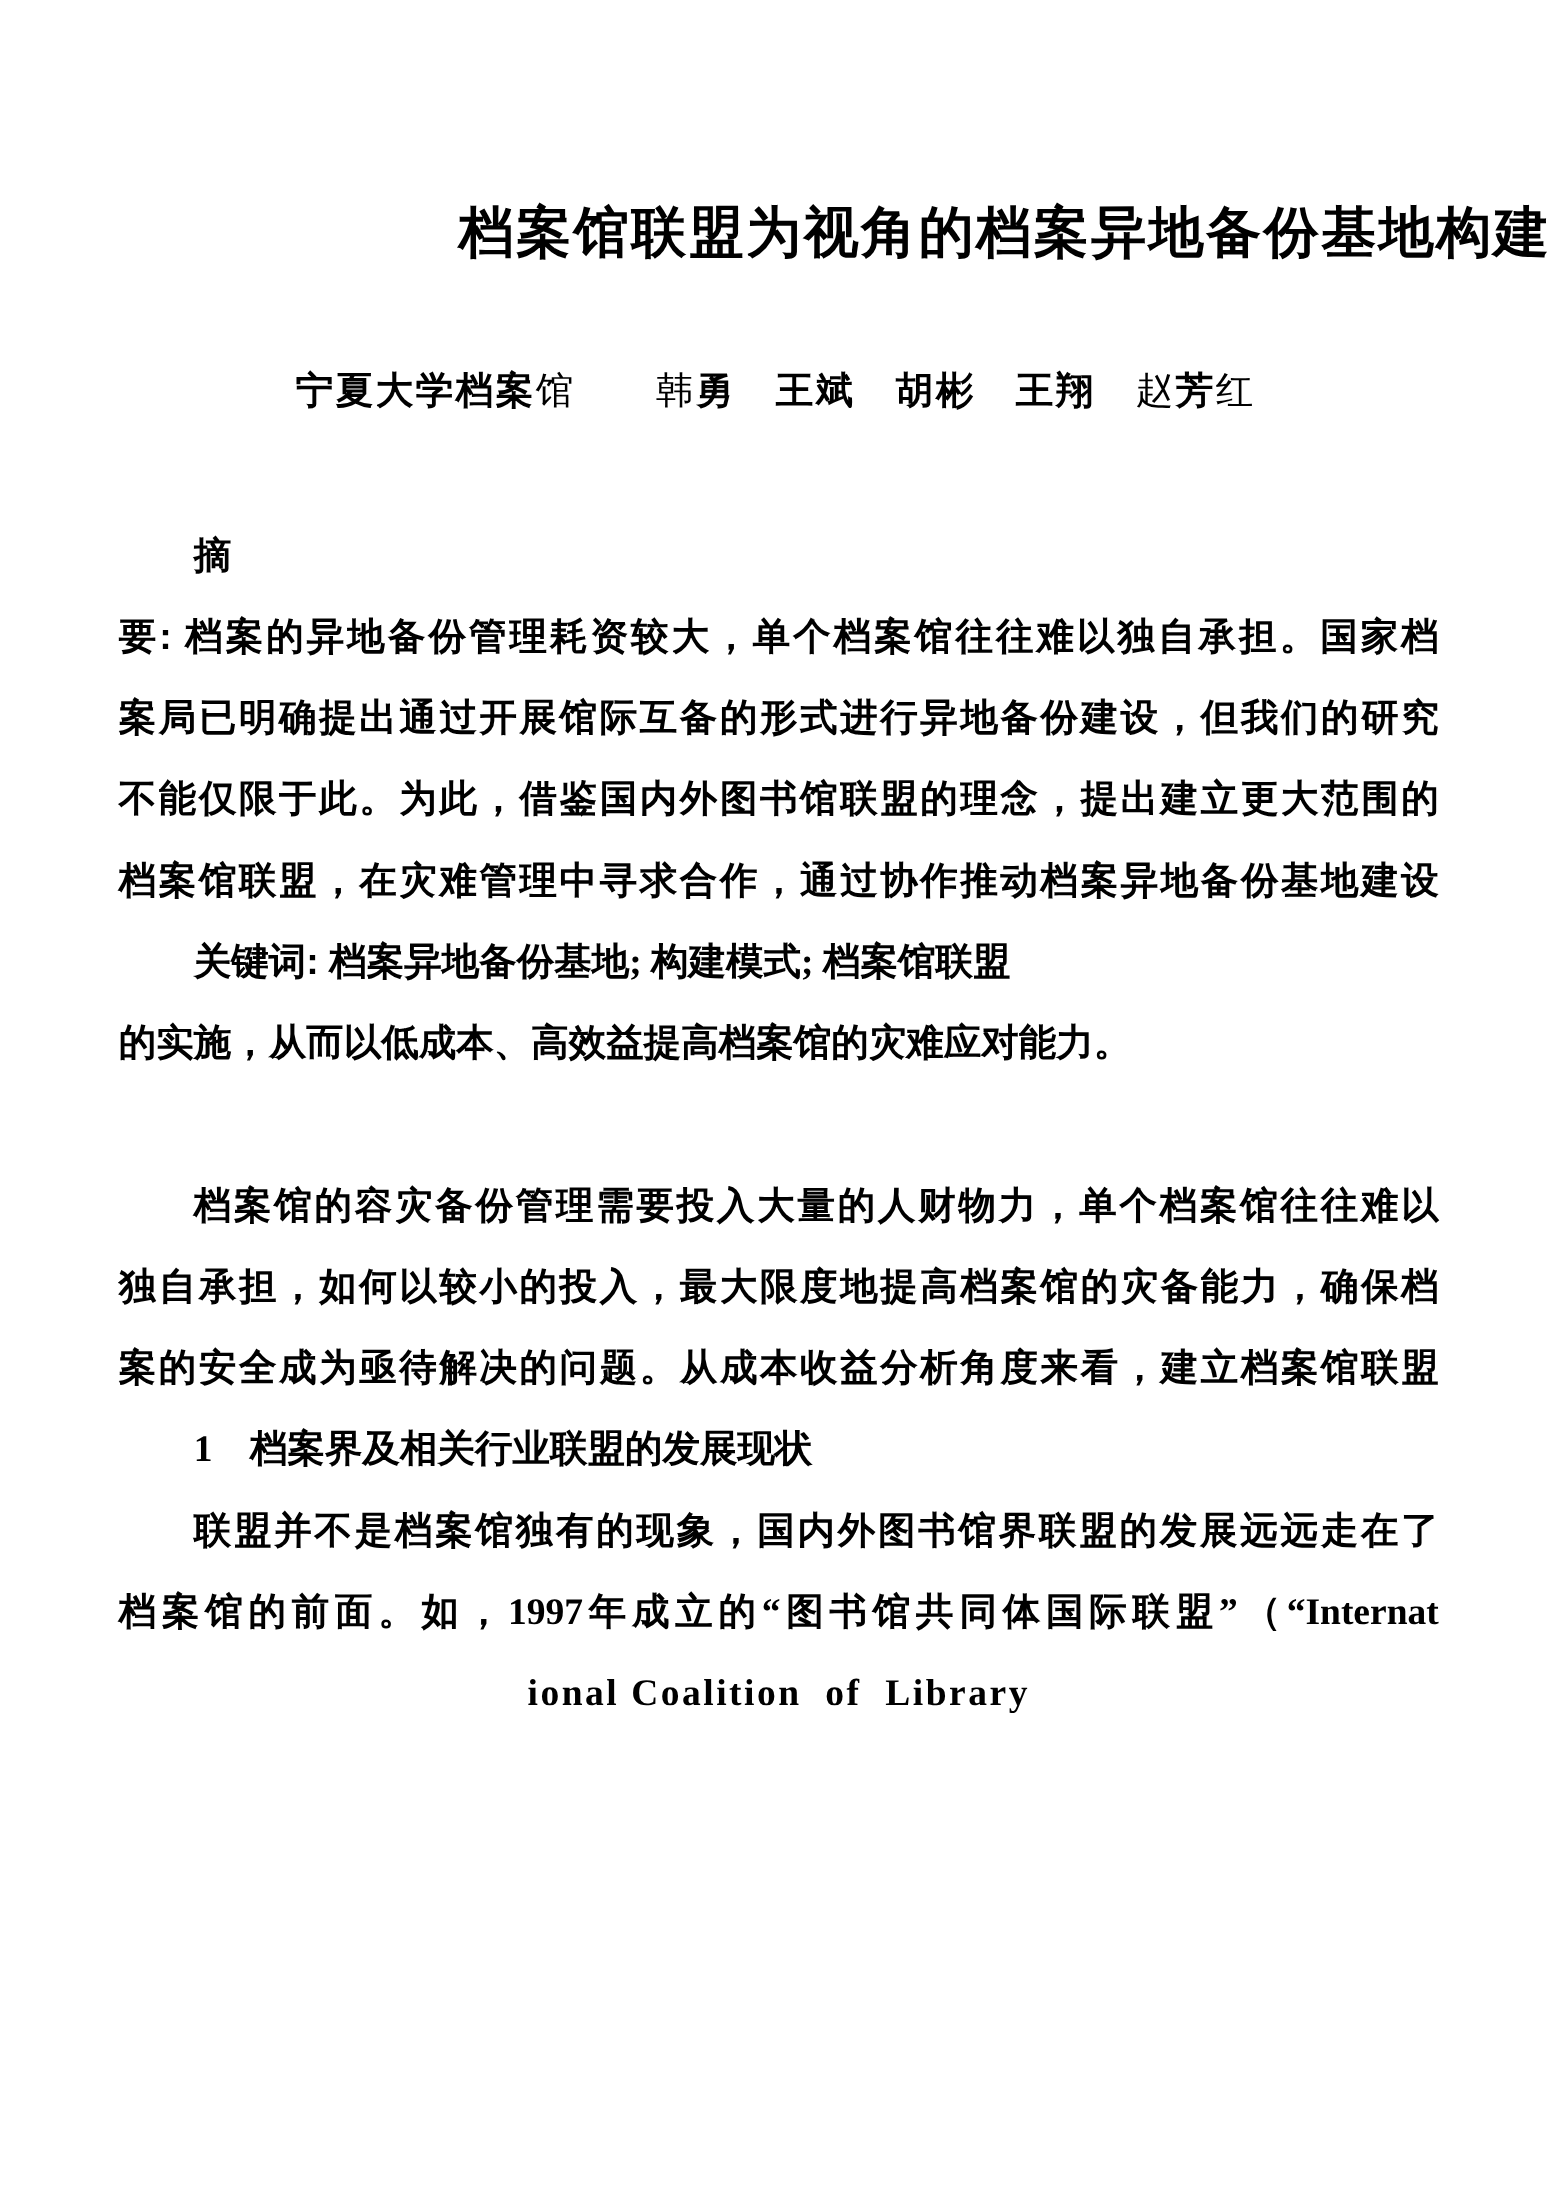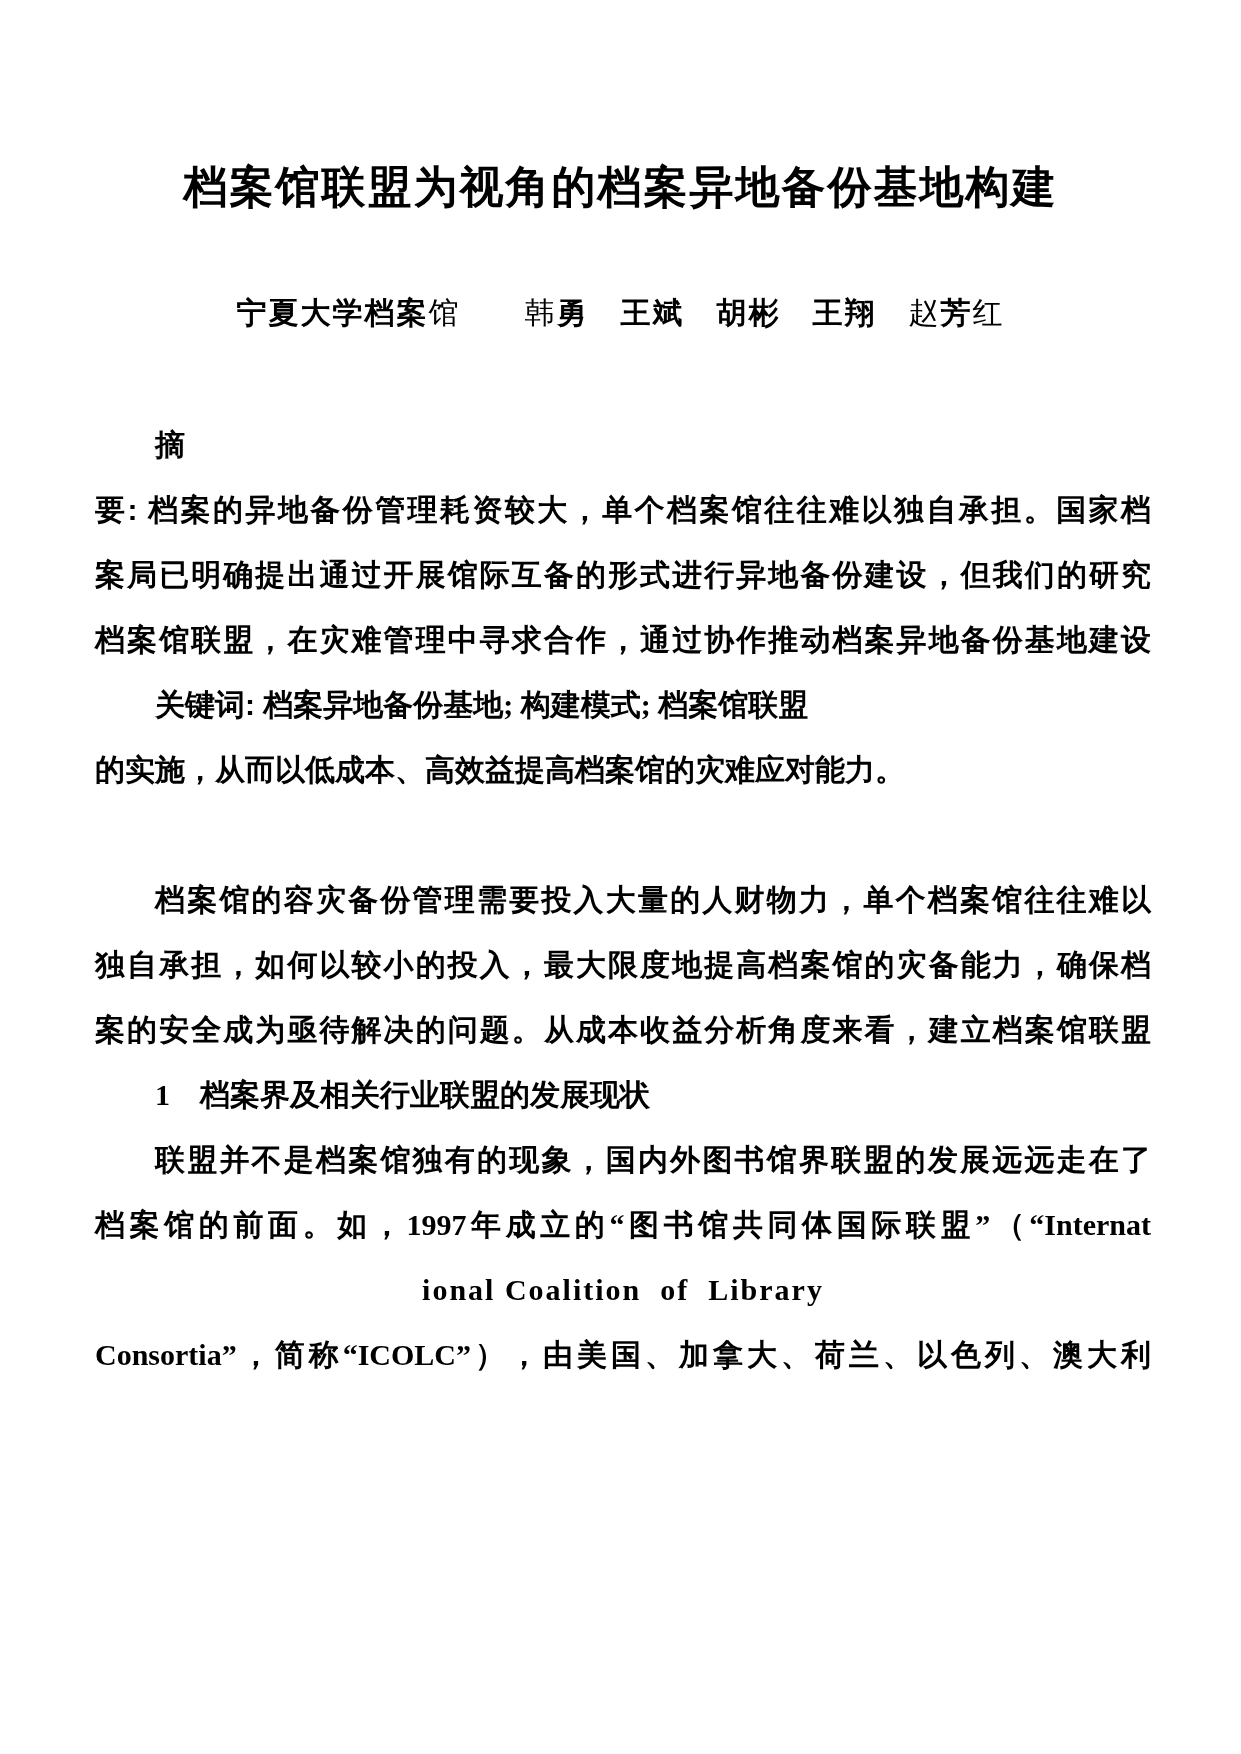--- a/index.html
+++ b/index.html
@@ -8,21 +8,21 @@
     width: 1241px;
     height: 1754px;
     background: #ffffff;
     color: #000000;
     overflow: hidden;
     box-sizing: border-box;
     padding-top: 165px;
   }
   .title {
     margin: 0;
-    text-align: center;
+    text-align: right;
     font-family: "Liberation Sans", sans-serif;
     font-weight: 700;
     font-size: 44px;
     line-height: 1;
     letter-spacing: 2px;
     white-space: nowrap;
   }
   .authors {
     margin: 89px 0 16px 0;
     text-align: center;
@@ -62,26 +62,26 @@
 </head>
 <body>
 
 <div class="page">
   <h1 class="title">档案馆联盟为视角的档案异地备份基地构建</h1>
   <div class="authors"><span class="b">宁夏大学档案</span><span class="r">馆</span><span class="r">　　</span><span class="r">韩</span><span class="b">勇</span><span class="r">　</span><span class="b">王斌</span><span class="r">　</span><span class="b">胡彬</span><span class="r">　</span><span class="b">王翔</span><span class="r">　</span><span class="r">赵</span><span class="b">芳</span><span class="r">红</span></div>
   <div class="content">
       <div class="line indent"><span class="lbl">摘</span></div>
       <div class="line justify"><span class="lbl">要: </span><span class="kai">档案的异地备份管理耗资较大，单个档案馆往往难以独自承担。国家档</span></div>
       <div class="line justify"><span class="kai">案局已明确提出通过开展馆际互备的形式进行异地备份建设，但我们的研究</span></div>
+      <div class="line justify"><span class="kai">不能仅限于此。为此，借鉴国内外图书馆联盟的理念，提出建立更大范围的</span></div>
       <div class="line justify"><span class="kai">档案馆联盟，在灾难管理中寻求合作，通过协作推动档案异地备份基地建设</span></div>
       <div class="line indent"><span class="lbl">关键词: </span><span class="kai">档案异地备份基地; 构建模式; 档案馆联盟</span></div>
       <div class="line"><span class="kai">的实施，从而以低成本、高效益提高档案馆的灾难应对能力。</span></div>
       <div class="line blank"></div>
       <div class="line justify indent"><span class="kai">档案馆的容灾备份管理需要投入大量的人财物力，单个档案馆往往难以</span></div>
       <div class="line justify"><span class="kai">独自承担，如何以较小的投入，最大限度地提高档案馆的灾备能力，确保档</span></div>
       <div class="line justify"><span class="kai">案的安全成为亟待解决的问题。从成本收益分析角度来看，建立档案馆联盟</span></div>
       <div class="line indent"><span class="kai">1　档案界及相关行业联盟的发展现状</span></div>
       <div class="line justify indent"><span class="kai">联盟并不是档案馆独有的现象，国内外图书馆界联盟的发展远远走在了</span></div>
       <div class="line justify"><span class="kai">档案馆的前面。如，1997年成立的“图书馆共同体国际联盟”（“Internat</span></div>
       <div class="line ls"><span class="kai">ional Coalition  of  Library</span></div>
-      <div class="line justify"><span class="kai">Consortia”，简称“ICOLC”），由美国、加拿大、荷兰、以色列、澳大利</span></div>
     </div>
 </div>
 
 </body></html>

